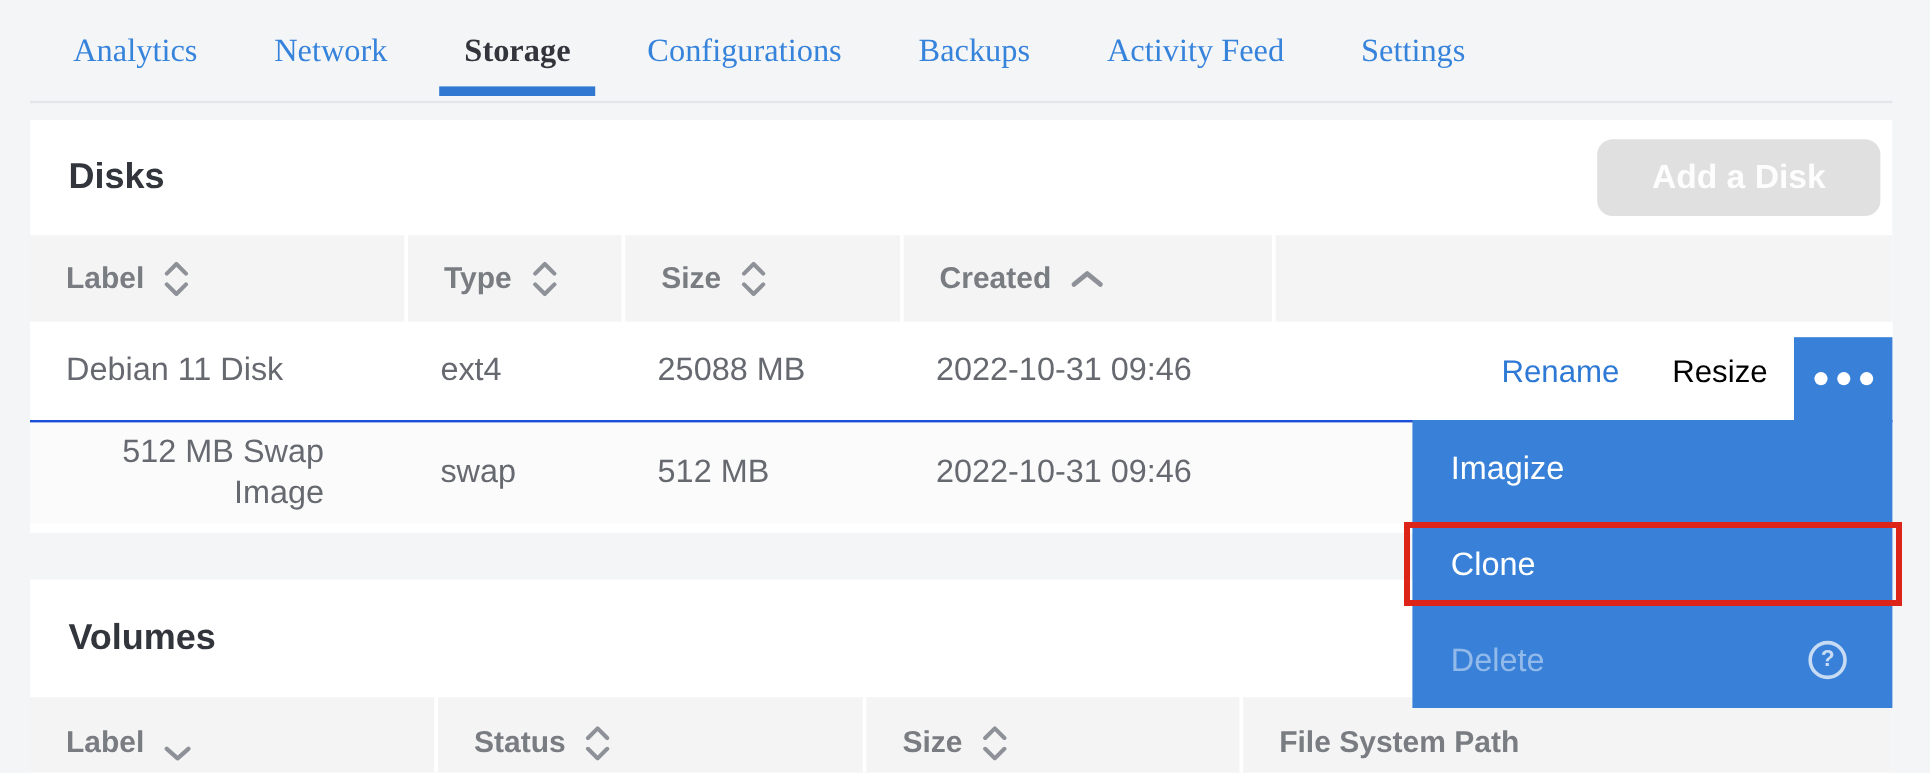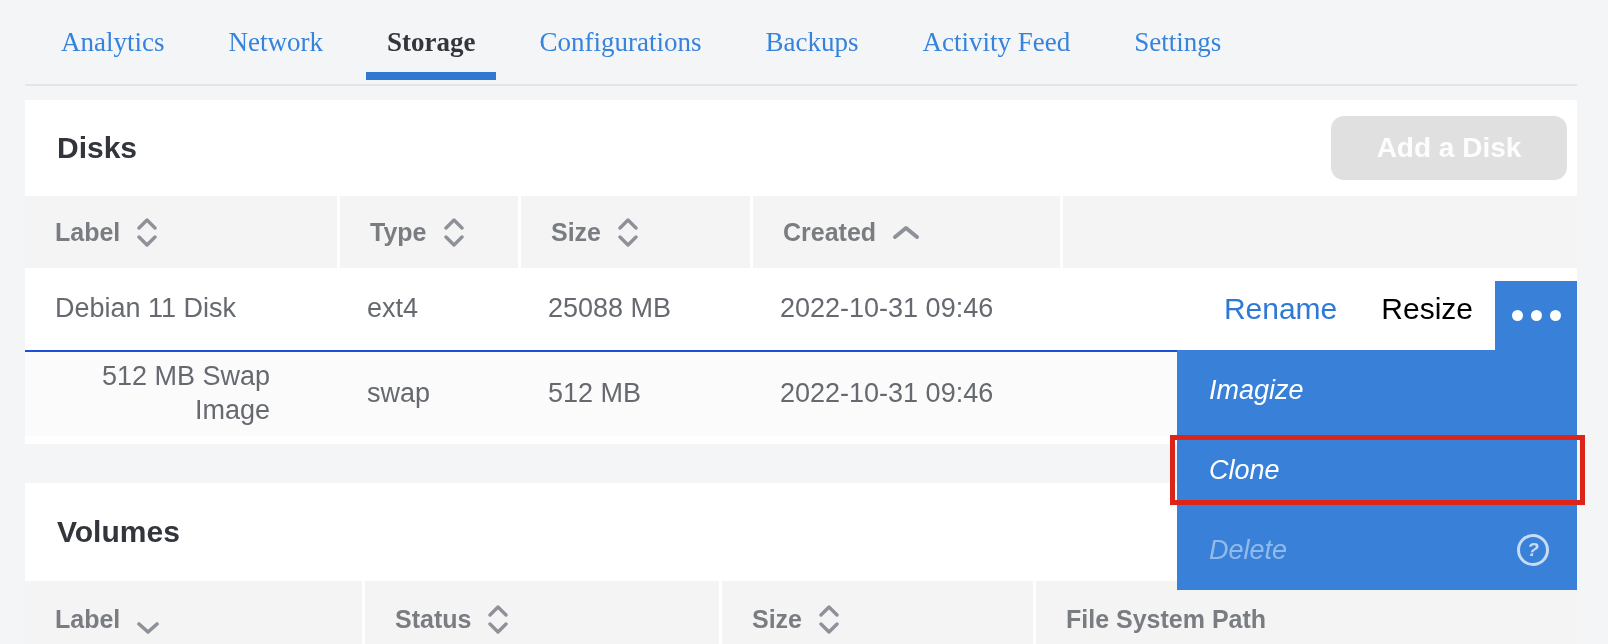--- a/index.html
+++ b/index.html
@@ -67,39 +67,39 @@
   .row-2 { height:86px; background:#fbfbfc; border-top:2px solid #1d4ed8;text-align:right; }
   .td {
     display:flex; align-items:center; padding-left:30px;
     font-size:27px; color:#66696f; line-height:1.25;
   }
   .td .wrap { max-width:215px; }
 
   .td-actions {
     justify-content:flex-end; padding:0; gap:0; position:relative;
   }
-  .action-link { font-size:30px; color:#2e79d5; cursor:pointer;text-align:right; }
+  .action-link { font-size:26px; color:#2e79d5; cursor:pointer;text-align:right; }
   .action-link.disabled { color:#000000; cursor:default; }
   .gap-a { width:44px; } .gap-b { width:22px; }
 
   .ellipsis-btn {
     width:82px; height:69px; align-self:flex-end;
     background:#3880d8; border:none; cursor:pointer;
     display:flex; align-items:center; justify-content:center; gap:8px;
   }
   .dot { width:11px; height:11px; border-radius:50%; background:#fff; }
 
   
   .action-menu {
     position:absolute; left:1177px; top:350px; width:400px; height:240px;
     background:#3880d8; z-index:10;
   }
   .menu-item {
     height:80px; display:flex; align-items:center; justify-content:space-between;
-    padding:0 28px 0 32px; color:#fff; font-size:27px; cursor:pointer;font-style:italic;
+    padding:0 38px 0 32px; color:#fff; font-size:27px; cursor:pointer;
   }
   .menu-item.disabled { color:rgba(255,255,255,0.45); cursor:default; }
   .help-ring {
     width:32px; height:32px; border:3px solid rgba(255,255,255,0.72);
     border-radius:50%; display:flex; align-items:center; justify-content:center;
     color:rgba(255,255,255,0.72); font-size:19px; font-weight:700; cursor:pointer;
   }
 
   .highlight-box {
     position:absolute; left:1170px; top:435px; width:415px; height:70px;

